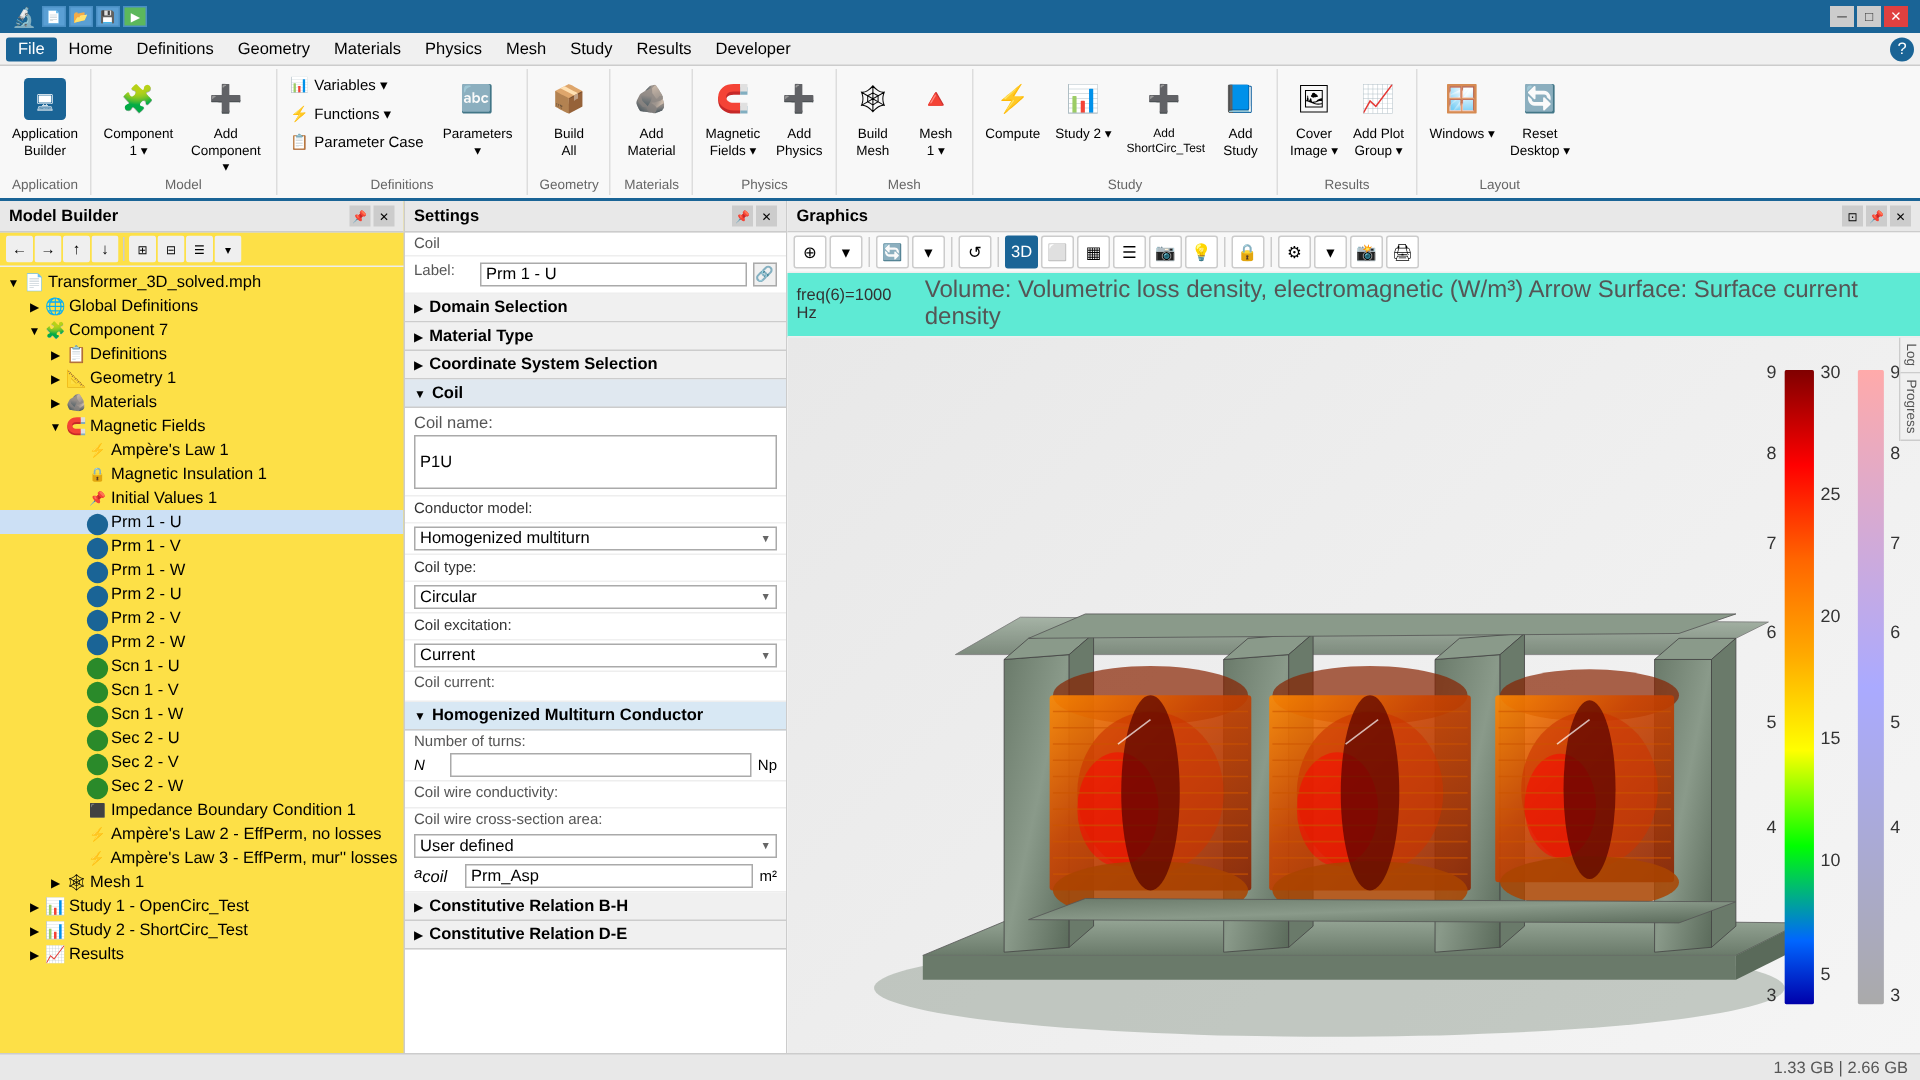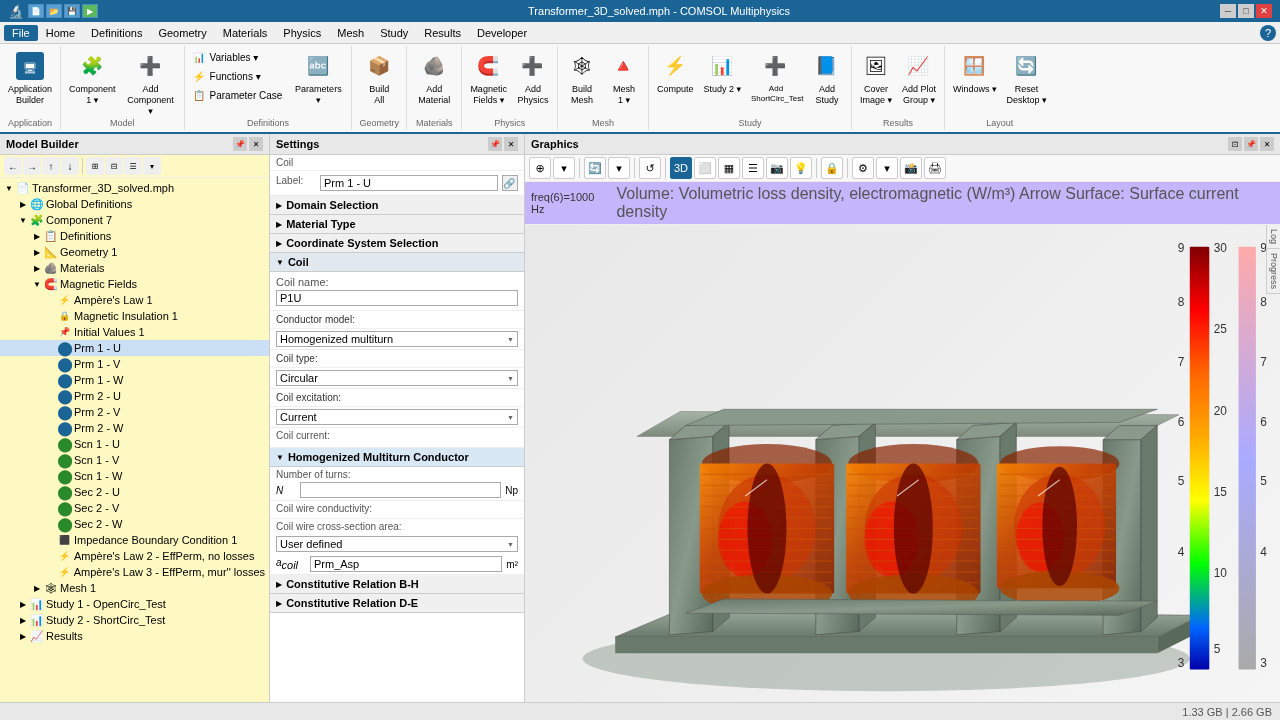--- a/index.html
+++ b/index.html
@@ -28,21 +28,21 @@
     .ribbon-btn .label { font-size: 9px; text-align: center; line-height: 1.2; max-width: 50px; }
     .ribbon-btn-small { display: flex; align-items: center; gap: 2px; cursor: pointer; padding: 1px 3px; border-radius: 2px; font-size: 10px; white-space: nowrap; }
     .small-icon { width: 16px; height: 16px; display: inline-flex; align-items: center; justify-content: center; font-size: 10px; }
     .ribbon-col { display: flex; flex-direction: column; gap: 1px; padding-bottom: 14px; justify-content: flex-start; }
     .dropdown-arrow { font-size: 7px; color: #666; }
 
     
     .main { display: flex; flex: 1; overflow: hidden; }
 
     
-    .model-builder { width: 270px; background: #fef9c3; border-right: 1px solid #ccc; display: flex; flex-direction: column; }
+    .model-builder { width: 270px; background: #fde047; border-right: 1px solid #ccc; display: flex; flex-direction: column; }
     .panel-header { background: #e8e8e8; padding: 3px 6px; font-weight: bold; font-size: 11px; display: flex; align-items: center; justify-content: space-between; border-bottom: 1px solid #ccc; }
     .panel-header-controls { display: flex; gap: 2px; }
     .panel-ctrl-btn { width: 14px; height: 14px; background: #ccc; border: none; cursor: pointer; font-size: 8px; display: flex; align-items: center; justify-content: center; }
     .tree-toolbar { display: flex; align-items: center; padding: 2px 4px; border-bottom: 1px solid #eee; gap: 1px; }
     .tree-btn { width: 18px; height: 18px; display: flex; align-items: center; justify-content: center; cursor: pointer; border-radius: 2px; font-size: 10px; border: 1px solid transparent; }
     .tree { flex: 1; overflow-y: auto; padding: 2px 0; }
     .tree-item { display: flex; align-items: center; gap: 2px; padding: 1px 4px; cursor: pointer; white-space: nowrap; }
     .tree-item.selected { background: #cce0f5; }
     .tree-expand { width: 10px; height: 10px; display: inline-flex; align-items: center; justify-content: center; font-size: 8px; cursor: pointer; }
     .tree-icon { width: 14px; height: 14px; display: inline-flex; align-items: center; justify-content: center; font-size: 11px; flex-shrink: 0; }
@@ -58,30 +58,30 @@
     .section-header { display: flex; align-items: center; gap: 4px; padding: 3px 6px; background: #e0e8f0; border-bottom: 1px solid #ccc; cursor: pointer; }
     .section-arrow { font-size: 8px; }
     .section-title { font-weight: bold; font-size: 11px; }
     .section-collapsed { display: flex; align-items: center; gap: 4px; padding: 3px 6px; background: #f0f0f0; border-bottom: 1px solid #ccc; cursor: pointer; }
     .field-row { display: flex; align-items: center; gap: 4px; padding: 3px 6px; border-bottom: 1px solid #f0f0f0; }
     .field-label { font-size: 10px; color: #333; min-width: 100px; }
     .dropdown-field { flex: 1; border: 1px solid #aaa; padding: 1px 3px; font-size: 11px; display: flex; align-items: center; justify-content: space-between; background: white; cursor: pointer; }
     .subsection-header { display: flex; align-items: center; gap: 4px; padding: 3px 6px; background: #d8e8f4; border-bottom: 1px solid #ccc; cursor: pointer; }
     .coil-name-row { padding: 4px 6px; border-bottom: 1px solid #eee; }
     .coil-name-label { font-size: 11px; color: #555; margin-bottom: 2px; }
-    .coil-name-input { width: 100%; border: 1px solid #aaa; padding: 1px 3px; font-size: 11px; }
+    .coil-name-input { width: 100%; border: 1px solid #aaa; padding: 11px 3px; font-size: 11px; }
 
     
     .graphics-panel { flex: 1; background: white; display: flex; flex-direction: column; }
     .graphics-header { background: #e8e8e8; padding: 3px 6px; font-weight: bold; font-size: 11px; display: flex; align-items: center; justify-content: space-between; border-bottom: 1px solid #ccc; }
     .graphics-toolbar { display: flex; align-items: center; padding: 2px 4px; border-bottom: 1px solid #eee; gap: 2px; background: #f8f8f8; }
     .graphics-btn { width: 22px; height: 22px; display: flex; align-items: center; justify-content: center; cursor: pointer; border: 1px solid #ccc; background: white; border-radius: 2px; font-size: 11px; }
     .graphics-btn.active { background: #1a6496; color: white; border-color: #1a6496; }
     .graphics-separator { width: 1px; height: 20px; background: #ccc; margin: 0 2px; }
-    .graphics-info { padding: 3px 6px; border-bottom: 1px solid #eee; display: flex; align-items: center; gap: 8px; font-size: 11px; color: #333; background: #c4b5fd; }
+    .graphics-info { padding: 3px 6px; border-bottom: 1px solid #eee; display: flex; align-items: center; gap: 8px; font-size: 11px; color: #333; background: #5eead4; }
     .graphics-canvas { flex: 1; position: relative; background: #f5f5f5; overflow: hidden; }
     .graphics-canvas svg { width: 100%; height: 100%; }
     .right-tab { writing-mode: vertical-rl; text-orientation: mixed; padding: 4px 1px; font-size: 9px; cursor: pointer; color: #555; background: #f0f0f0; border-bottom: 1px solid #ccc; }
 
     
     .statusbar { height: 18px; background: #e8e8e8; border-top: 1px solid #ccc; display: flex; align-items: center; justify-content: flex-end; padding: 0 8px; font-size: 10px; color: #555; }
 
     
     ::-webkit-scrollbar { width: 8px; height: 8px; }
     ::-webkit-scrollbar-track { background: #f0f0f0; }
@@ -93,21 +93,20 @@
 <div class="titlebar">
   <div class="titlebar-icons">
     <span style="color:white; font-size:13px;">🔬</span>
     <span style="display:flex;gap:2px;font-size:9px;">
       <span class="titlebar-icon">📄</span>
       <span class="titlebar-icon">📂</span>
       <span class="titlebar-icon">💾</span>
       <span class="titlebar-icon" style="background:#5cb85c;">▶</span>
     </span>
   </div>
-  <div class="titlebar-title">Transformer_3D_solved.mph - COMSOL Multiphysics</div>
   <div class="titlebar-controls">
     <button class="titlebar-btn">─</button>
     <button class="titlebar-btn">□</button>
     <button class="titlebar-btn" style="background:#e04040;color:white;">✕</button>
   </div>
 </div>
 
 <div class="menubar">
   <span class="menu-item active">File</span>
   <span class="menu-item">Home</span>

